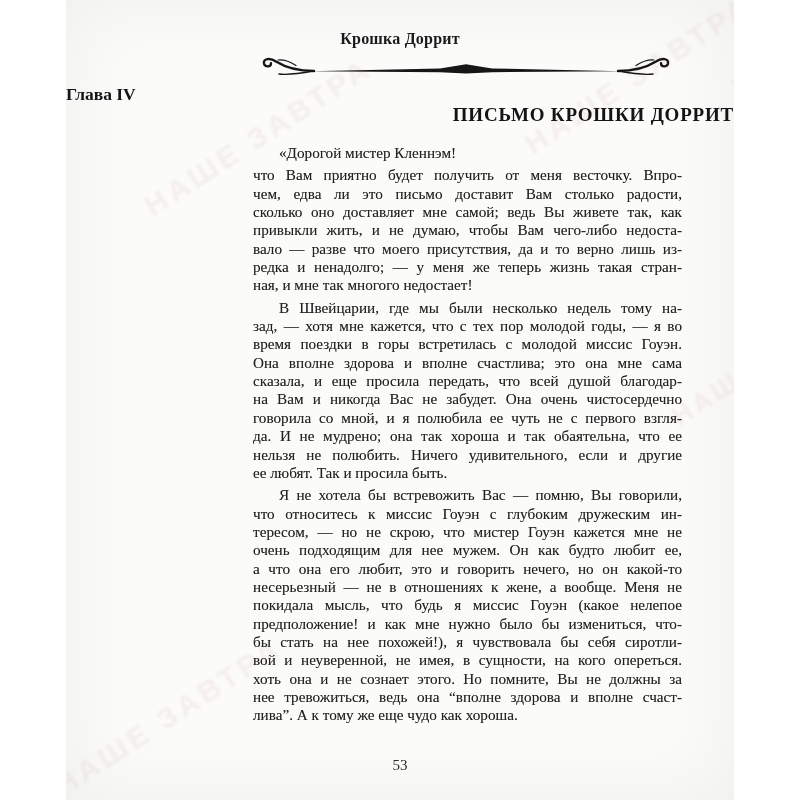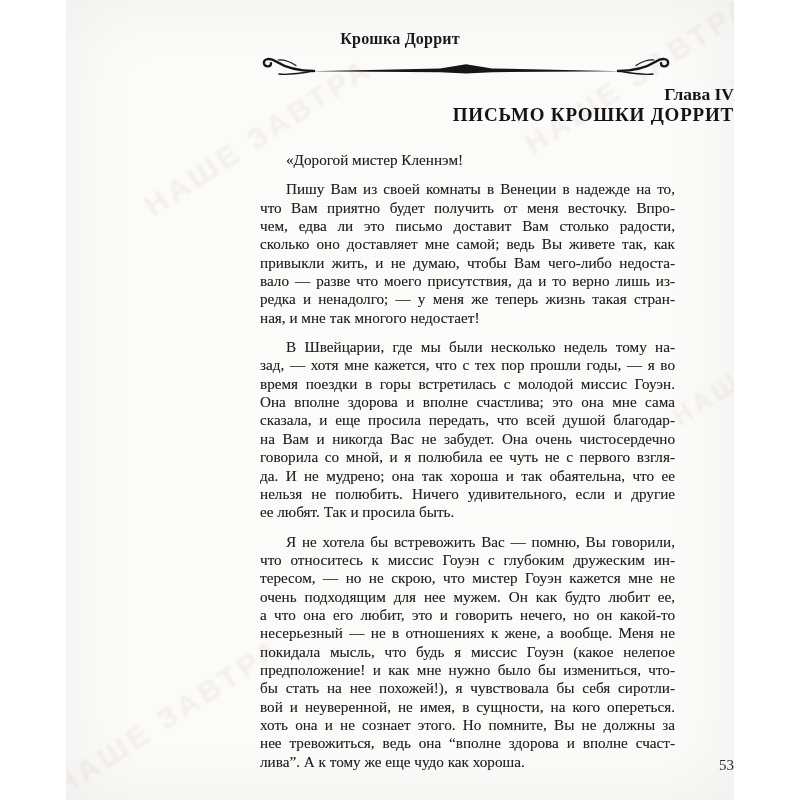--- a/index.html
+++ b/index.html
@@ -34,21 +34,21 @@
     top: 52px;
     left: 190px;
     width: 420px;
     height: 32px;
   }
   .chapter-label {
     position: absolute;
     top: 84px;
     left: 0;
     width: 100%;
-    text-align: right;
+    text-align: left;
     font-size: 17.5px;
     font-weight: 700;
     color: #141414;
   }
   .chapter-title {
     position: absolute;
     top: 104px;
     left: 0;
     width: 100%;
     text-align: right;
@@ -60,30 +60,30 @@
   .letter-body {
     position: absolute;
     top: 140px;
     left: 183px;
     width: 437px;
     font-size: 15.2px;
     line-height: 18.35px;
     color: #222120;
     text-shadow: 0 0 0.4px rgba(20,20,20,0.35);
   }
-  .para { margin: 11px; }
+  .para { margin: 4px; }
   .line { text-align: justify; }
   .line.stretch { text-align-last: justify; }
   .line.first { text-indent: 26px; }
   .page-number {
     position: absolute;
     top: 757px;
     left: 0;
     width: 100%;
-    text-align: right;
+    text-align: center;
     font-size: 15px;
     color: #2a2a2a;
   }
   .wm {
     position: absolute;
     font-family: "Liberation Sans", sans-serif;
     font-weight: 700;
     font-size: 30px;
     letter-spacing: 4px;
     color: rgba(198,158,148,0.13);
@@ -131,32 +131,31 @@
 
   <div class="chapter-label">Глава IV</div>
 
   <div class="chapter-title">ПИСЬМО КРОШКИ ДОРРИТ</div>
 
   <div class="letter-body" id="letter-body">
       <div class="para">
         <div class="line first">«Дорогой мистер Кленнэм!</div>
       </div>
       <div class="para">
-        <div class="line first stretch">Пишу Вам из своей комнаты в Венеции в надежде на то,</div>
         <div class="line stretch">что Вам приятно будет получить от меня весточку. Впро-</div>
         <div class="line stretch">чем, едва ли это письмо доставит Вам столько радости,</div>
         <div class="line stretch">сколько оно доставляет мне самой; ведь Вы живете так, как</div>
         <div class="line stretch">привыкли жить, и не думаю, чтобы Вам чего-либо недоста-</div>
         <div class="line stretch">вало — разве что моего присутствия, да и то верно лишь из-</div>
         <div class="line stretch">редка и ненадолго; — у меня же теперь жизнь такая стран-</div>
         <div class="line">ная, и мне так многого недостает!</div>
       </div>
       <div class="para">
         <div class="line first stretch">В Швейцарии, где мы были несколько недель тому на-</div>
-        <div class="line stretch">зад, — хотя мне кажется, что с тех пор прошли годы, — я во</div>
+        <div class="line stretch">зад, — хотя мне кажется, что с тех пор молодой годы, — я во</div>
         <div class="line stretch">время поездки в горы встретилась с молодой миссис Гоуэн.</div>
         <div class="line stretch">Она вполне здорова и вполне счастлива; это она мне сама</div>
         <div class="line stretch">сказала, и еще просила передать, что всей душой благодар-</div>
         <div class="line stretch">на Вам и никогда Вас не забудет. Она очень чистосердечно</div>
         <div class="line stretch">говорила со мной, и я полюбила ее чуть не с первого взгля-</div>
         <div class="line stretch">да. И не мудрено; она так хороша и так обаятельна, что ее</div>
         <div class="line stretch">нельзя не полюбить. Ничего удивительного, если и другие</div>
         <div class="line">ее любят. Так и просила быть.</div>
       </div>
       <div class="para">

